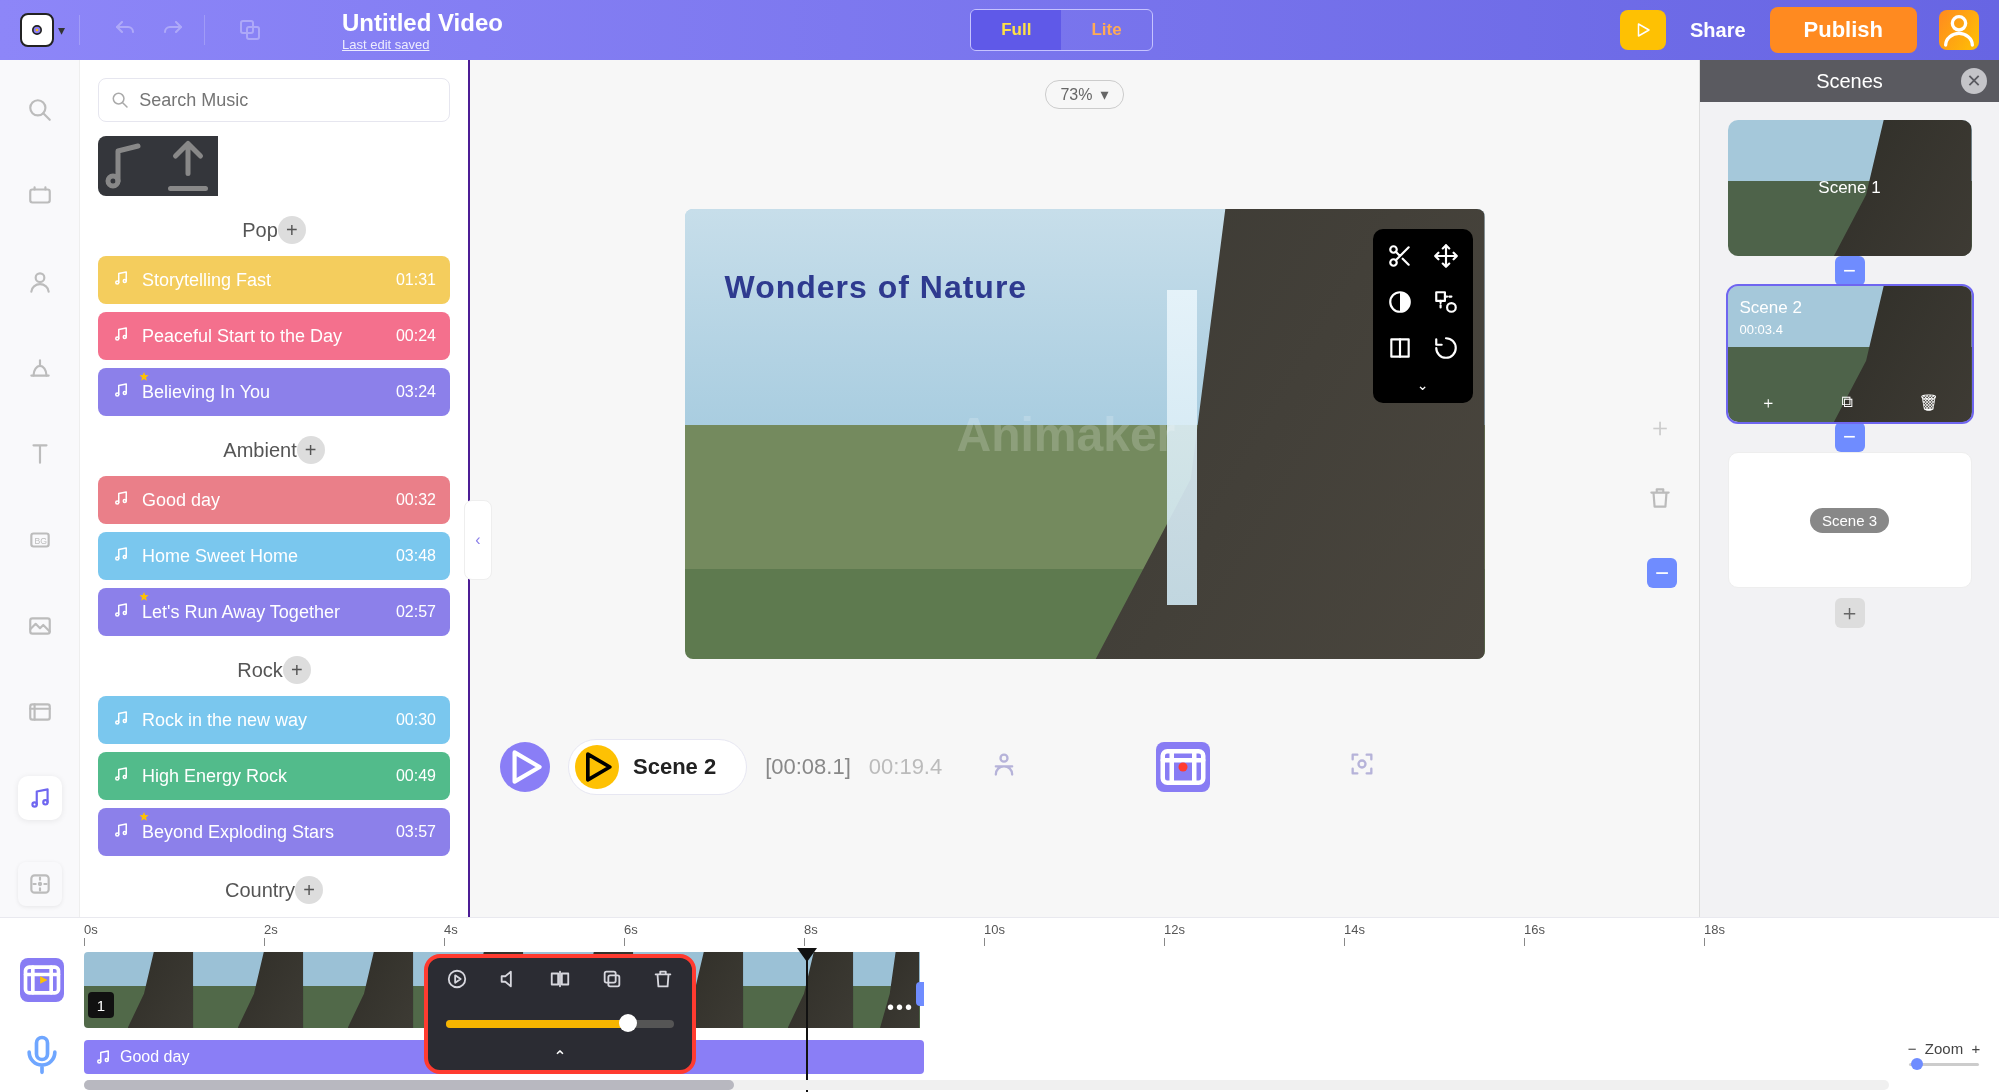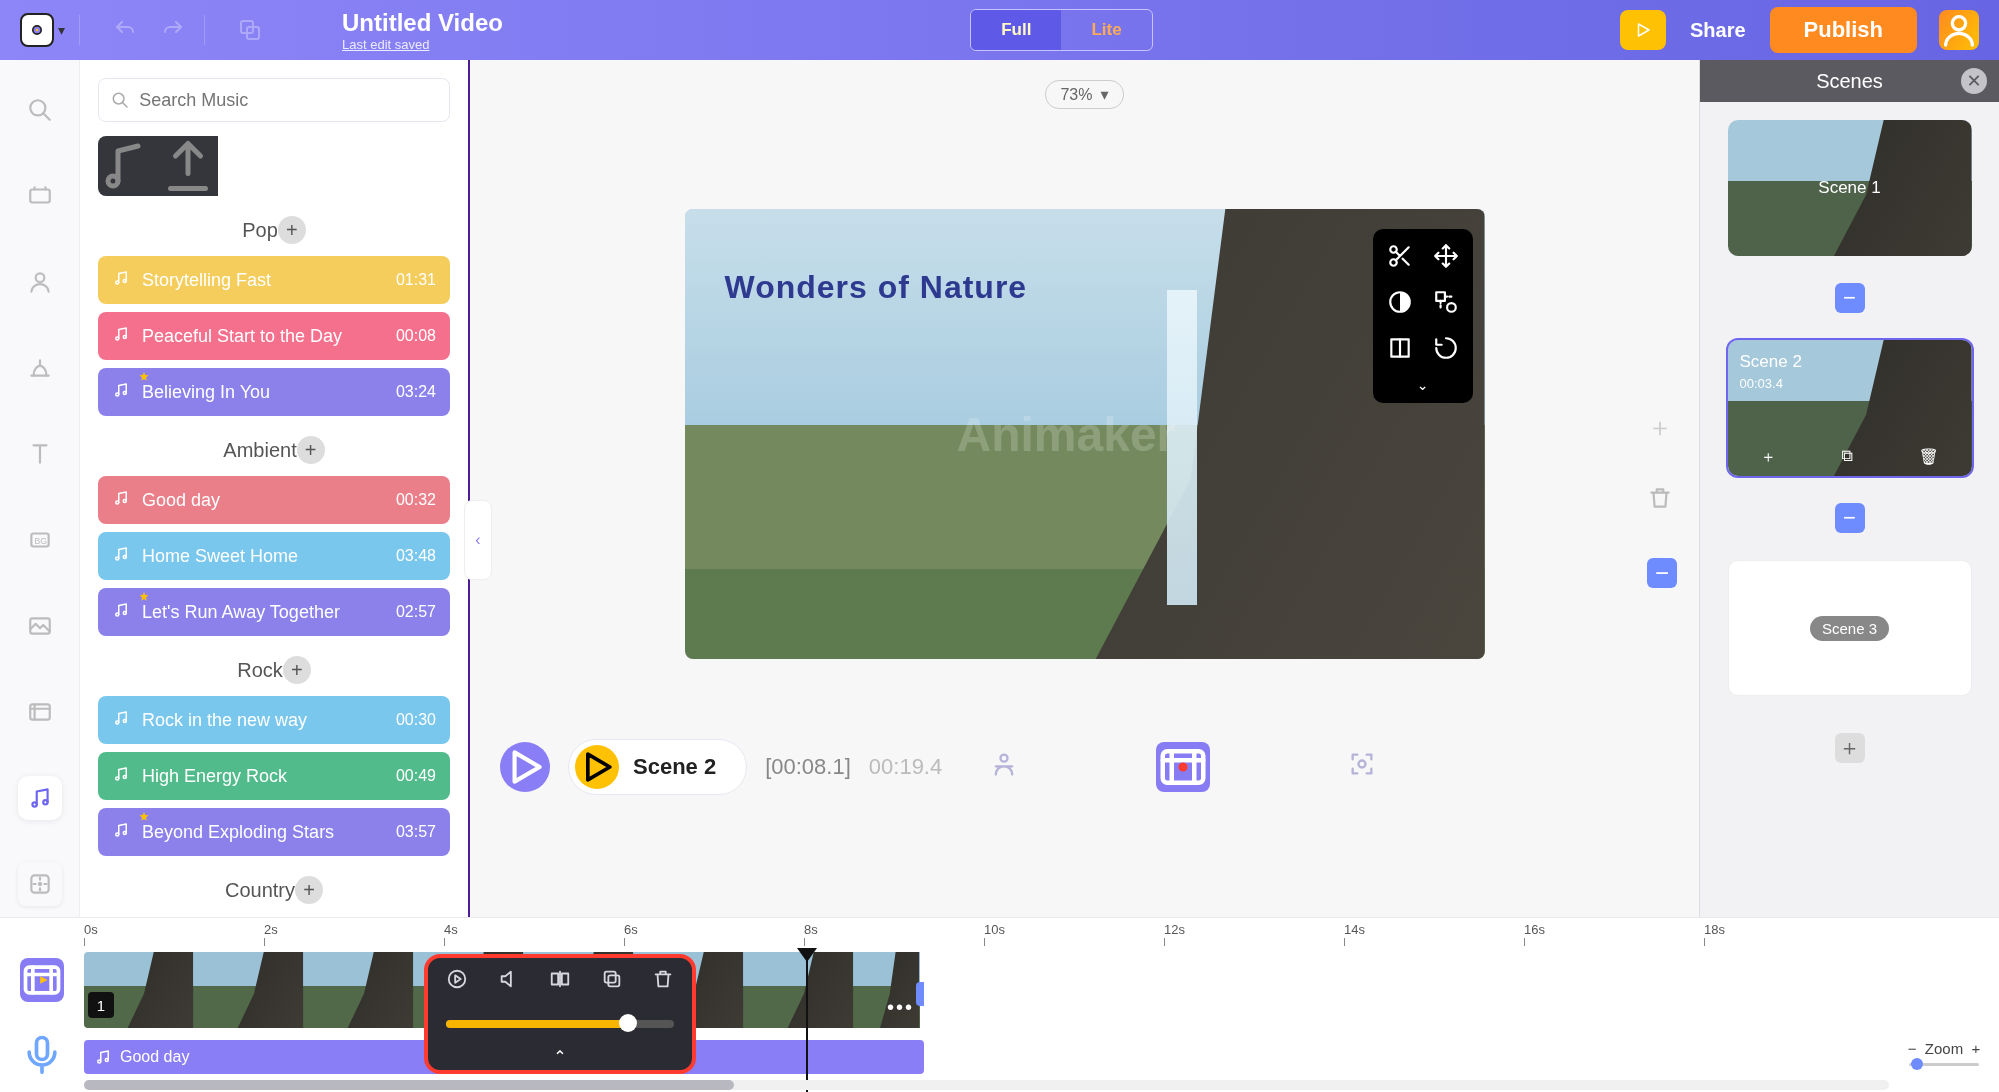--- a/index.html
+++ b/index.html
@@ -11,21 +11,21 @@
 .logo-box svg{width:20px;height:20px}
 .chev{ color:#333; margin-left:4px; font-size:14px;}
 .tb-icon{width:34px;height:34px; display:flex;align-items:center;justify-content:center;color:#d3cffb; margin-left:14px;}
 .tb-icon svg{width:24px;height:24px;opacity:.5}
 .sep{width:1px;height:30px;background:rgba(255,255,255,.2);margin:0 14px}
 .title-block{margin-left:75px}
 .title-block h1{font-size:24px;font-weight:700;color:#fff}
 .title-block .sub{font-size:13px; text-decoration:underline; color:rgba(255,255,255,.85)}
 .mode-toggle{margin-left:auto; margin-right:auto; display:flex;border:1px solid #c6c3ff; border-radius:6px; overflow:hidden}
 .mode-toggle span{padding:10px 30px; font-size:17px; font-weight:600; cursor:pointer}
-.mode-toggle .active{background:#5f59e8;color:#fef9c3}
+.mode-toggle .active{background:#5f59e8;color:#fde047}
 .mode-toggle .inactive{color:#ffab55}
 .play-pill{width:46px;height:40px;border-radius:8px;background:#fec103;display:flex;align-items:center;justify-content:center;cursor:pointer}
 .play-pill svg{width:18px}
 .share-btn{margin-left:24px;background:transparent;border:none;color:#fff;font-size:20px;font-weight:600;cursor:pointer}
 .publish-btn{margin-left:24px;background:#ff8a20;border:none;color:#fff;font-size:22px;font-weight:600;padding:10px 34px;border-radius:8px;cursor:pointer}
 .avatar{margin-left:22px;width:40px;height:40px;border-radius:8px;background:linear-gradient(120deg,#ff8a20,#fec103);display:flex;align-items:center;justify-content:center;color:#fff}
 
 
 .main-row{display:flex; height: calc(100% - 60px - 175px);}
 .rail{width:80px;background:#f9f9fb;border-right:1px solid #eee;display:flex;flex-direction:column;align-items:center;padding-top:28px;gap:42px}
@@ -85,21 +85,21 @@
 .time1{font-size:22px;color:#888}
 .time2{font-size:22px;color:#bbb}
 .ctrl-ic{color:#b6b3d9;font-size:26px;margin-left:30px;cursor:pointer}
 .ctrl-ic svg{width:28px}
 .film-ic{width:54px;height:50px;border-radius:8px;background:#887cf4;display:flex;align-items:center;justify-content:center;color:#fff;margin-left:120px;cursor:pointer}
 
 
 .scenes{width:300px;background:#f2f2f4;border-left:1px solid #ddd;display:flex;flex-direction:column}
 .scenes-head{height:42px;background:#5a5a60;display:flex;align-items:center;justify-content:center;color:#fff;font-size:20px;position:relative}
 .scenes-head .close{position:absolute;right:12px;width:26px;height:26px;border-radius:50%;background:#c4c4c8;color:#5a5a60;display:flex;align-items:center;justify-content:center;font-size:18px}
-.scene-list{flex:1;overflow:auto;padding:18px;display:flex;flex-direction:column;align-items:center;gap:27px}
+.scene-list{flex:1;overflow:auto;padding:18px;display:flex;flex-direction:column;align-items:center;gap:0}
 .scene-card{width:244px;height:136px;border-radius:10px;position:relative;overflow:hidden;background:linear-gradient(#a5c8da 0 45%,#4e634a 45%)}
 .scene-card .cliff{position:absolute;right:0;top:0;width:60%;height:100%;background:linear-gradient(120deg,#2f2e28,#3e3b34);clip-path:polygon(40% 0,100% 0,100% 100%,6% 100%,28% 55%)}
 .scene-card .lbl{position:absolute;color:#fff;font-size:17px;font-weight:500}
 .scene-card .lbl.center{left:50%;top:50%;transform:translate(-50%,-50%)}
 .scene-card .lbl.top{left:12px;top:12px}
 .scene-card.active{outline:2px solid #6f66f0}
 .scene-card .dur{position:absolute;left:12px;top:36px;color:#fff;font-size:13px}
 .scene-card .row-ops{position:absolute;bottom:8px;width:100%;display:flex;justify-content:space-around;color:#fff}
 .scene-card.empty{background:#fff;border:1px solid #eee;display:flex;align-items:center;justify-content:center}
 .scene-card.empty .pill{background:#888;color:#fff;padding:4px 12px;border-radius:14px;font-size:15px}
@@ -300,21 +300,21 @@
         <span class="name">Storytelling Fast</span>
         <span class="dur">01:31</span>
       </div>
           <div class="track c-pink">
         <span style="position:relative"><svg viewBox="0 0 24 24">
                 <path d="M9 18V6l10-2v12"></path>
                 <circle cx="7" cy="18" r="2"></circle>
                 <circle cx="17" cy="16" r="2"></circle>
               </svg></span>
         <span class="name">Peaceful Start to the Day</span>
-        <span class="dur">00:08</span>
+        <span class="dur">00:24</span>
       </div>
           <div class="track c-pur">
         <span style="position:relative"><svg viewBox="0 0 24 24">
                 <path d="M9 18V6l10-2v12"></path>
                 <circle cx="7" cy="18" r="2"></circle>
                 <circle cx="17" cy="16" r="2"></circle>
               </svg><svg viewBox="0 0 24 24" style="width:12px;position:absolute;margin-left:-4px;margin-top:-10px;fill:#fec103;stroke:none">
                 <path d="M12 2l2.5 6 6.5.5-5 4.5 1.6 6.5L12 16l-5.6 3.5L8 13 3 8.5l6.5-.5z"></path>
               </svg></span>
         <span class="name">Believing In You</span>

